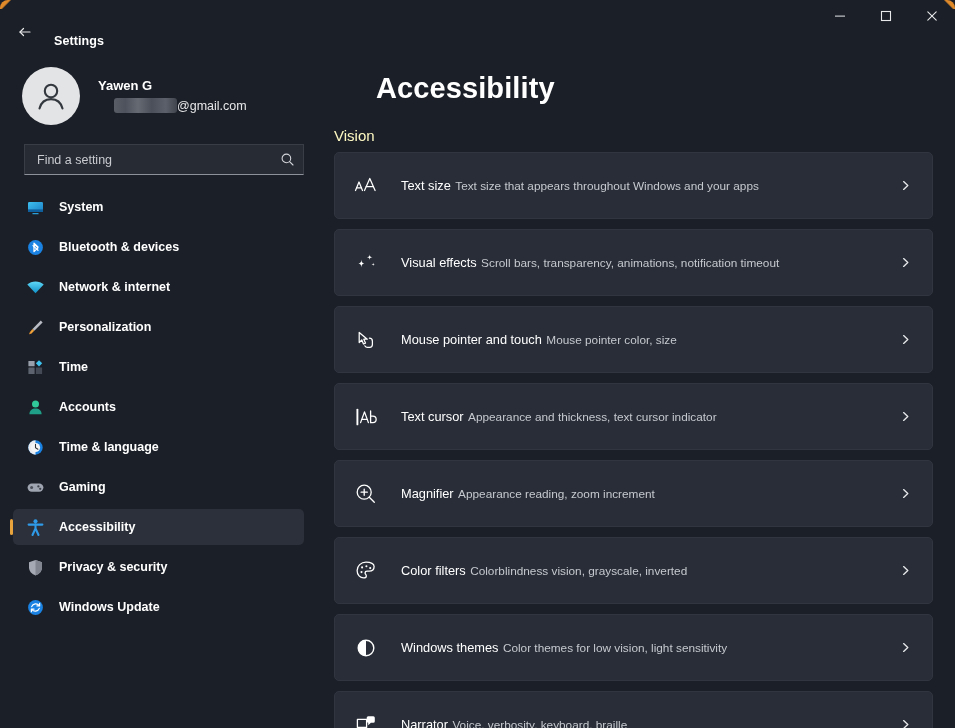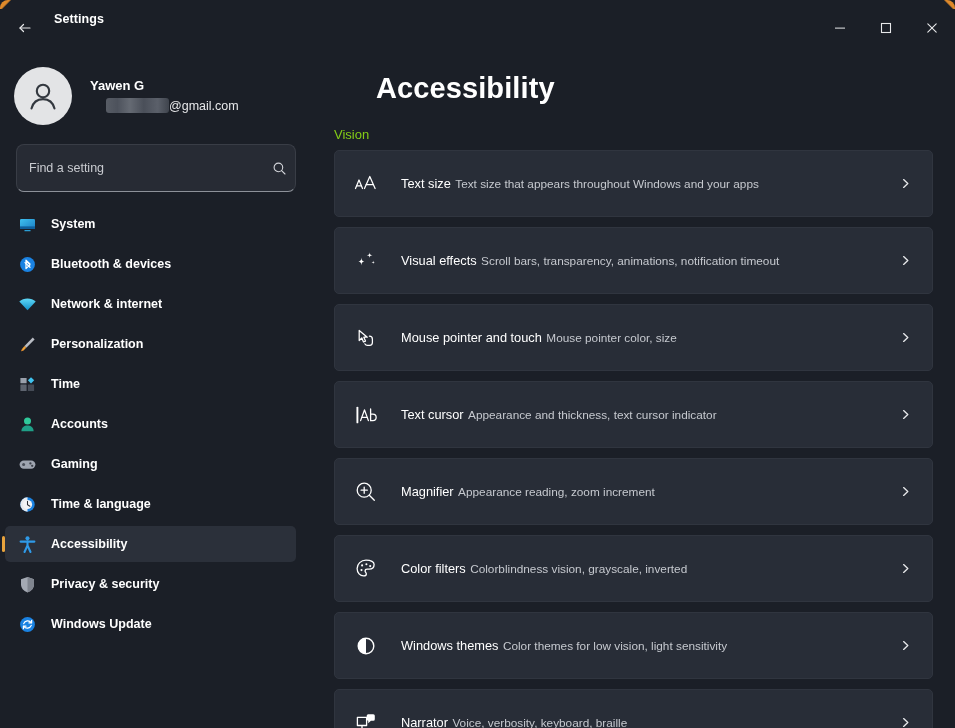--- a/index.html
+++ b/index.html
@@ -31,25 +31,25 @@
     height: 9px;
     pointer-events: none;
     z-index: 40;
   }
   .corner-accent.left  { left: 0;  background: linear-gradient(135deg, #e08a2a 0%, #e08a2a 42%, transparent 52%); border-top-left-radius: 8px; }
   .corner-accent.right { right: 0; background: linear-gradient(225deg, #e08a2a 0%, #e08a2a 42%, transparent 52%); border-top-right-radius: 8px; }
 
   
   .titlebar {
     position: absolute;
-    top: 12px; left: 0;
+    top: 0; left: 0;
     width: 955px;
     height: 48px;
     display: flex;
-    align-items: flex-start;
+    align-items: flex-end;
     z-index: 30;
     background: #1b1f27;
   }
   .back-button {
     width: 38px; height: 32px;
     margin-left: 6px;
     display: flex; align-items: center; justify-content: center;
     border-radius: 4px;
     cursor: pointer;
   }
@@ -68,21 +68,21 @@
   .win-btn {
     width: 46px; height: 32px;
     margin-top: 0;
     display: flex; align-items: center; justify-content: center;
     cursor: pointer;
   }
 
   
   .sidebar {
     position: absolute;
-    top: 48px; left: 0;
+    top: 48px; left: 8px;
     width: 310px;
     height: 680px;
     background: #1b1f27;
     padding-top: 4px;
     overflow: hidden;
   }
 
   .account {
     display: flex;
     align-items: center;
@@ -116,25 +116,25 @@
     width: 63px;
     height: 15px;
     border-radius: 3px;
     background: linear-gradient(90deg,#585d66 0%,#4d525c 18%,#656a73 38%,#4a4f59 60%,#5b606a 82%,#3f444d 100%);
     filter: blur(0.6px);
     vertical-align: middle;
   }
 
   .search-wrap {
     margin: 14px 14px 0 16px;
-    height: 48px;
+    height: 31px;
     background: #272b34;
     border: 1px solid #393d46;
     border-bottom: 1px solid #8d9199;
-    border-radius: 8px;
+    border-radius: 0;
     display: flex;
     align-items: center;
     padding: 0 8px 0 12px;
   }
   .search-input {
     flex: 1;
     background: transparent;
     border: none;
     outline: none;
     color: #ffffff;
@@ -196,22 +196,22 @@
   }
   .page-title {
     font-size: 29px;
     font-weight: 600;
     color: #ffffff;
     margin: 0 0 0 54px;
     letter-spacing: .1px;
   }
   .section-label {
     margin: 22px 0 8px 12px;
-    font-size: 13px;
-    color: #84cc16;
+    font-size: 15px;
+    color: #fef9c3;
   }
 
   .card-list { display: flex; flex-direction: column; gap: 10px; padding-left: 12px; }
 
   .card {
     display: flex;
     align-items: center;
     height: 67px;
     background: #282d37;
     border: 1px solid #30353f;
@@ -394,39 +394,39 @@
             <circle cx="9.5" cy="5.9" r="3.5" fill="#2fc99a"></circle>
             <path d="M3.4 16.2c0-3.6 2.8-5.6 6.1-5.6s6.1 2 6.1 5.6Z" fill="#1f9f87"></path>
           </svg>
         </span>
         <span class="nav-label">Accounts</span>
       </div>
 
       <div class="nav-item">
         <span class="nav-icon">
           <svg width="19" height="19" viewBox="0 0 19 19">
+            <circle cx="9.5" cy="9.5" r="7.2" fill="#1a82e2"></circle>
+            <path d="M9.5 2.3a7.2 7.2 0 0 0 0 14.4Z" fill="#e9ebee"></path>
+            <circle cx="9.5" cy="9.5" r="4.6" fill="#f3f4f6"></circle>
+            <path d="M9.5 6.2v3.5l2.4 1.5" fill="none" stroke="#2d3138" stroke-width="1.05" stroke-linecap="round"></path>
+          </svg>
+        </span>
+        <span class="nav-label">Time &amp; language</span>
+      </div>
+
+      <div class="nav-item">
+        <span class="nav-icon">
+          <svg width="19" height="19" viewBox="0 0 19 19">
             <rect x="1.6" y="5.4" width="15.8" height="8.4" rx="4.2" fill="#9fa5b0"></rect>
             <circle cx="5.6" cy="9.6" r="1.5" fill="#4a4f59"></circle>
             <circle cx="12.4" cy="8.4" r="1.15" fill="#3c414a"></circle>
             <circle cx="14.2" cy="10.8" r="1.15" fill="#3c414a"></circle>
           </svg>
         </span>
         <span class="nav-label">Gaming</span>
-      </div>
-
-      <div class="nav-item">
-        <span class="nav-icon">
-          <svg width="19" height="19" viewBox="0 0 19 19">
-            <circle cx="9.5" cy="9.5" r="7.2" fill="#1a82e2"></circle>
-            <path d="M9.5 2.3a7.2 7.2 0 0 0 0 14.4Z" fill="#e9ebee"></path>
-            <circle cx="9.5" cy="9.5" r="4.6" fill="#f3f4f6"></circle>
-            <path d="M9.5 6.2v3.5l2.4 1.5" fill="none" stroke="#2d3138" stroke-width="1.05" stroke-linecap="round"></path>
-          </svg>
-        </span>
-        <span class="nav-label">Time &amp; language</span>
       </div>
 
       <div class="nav-item selected">
         <span class="nav-icon">
           <svg width="19" height="19" viewBox="0 0 19 19">
             <circle cx="9.5" cy="3.3" r="2.05" fill="#2f9ae8"></circle>
             <path d="M2.6 6.6h13.8" stroke="#2f9ae8" stroke-width="2.1" stroke-linecap="round"></path>
             <path d="M9.5 6.2v5.1M9.5 10.4 6.5 17M9.5 10.4 12.5 17" stroke="#2f9ae8" stroke-width="2.1" stroke-linecap="round" fill="none"></path>
           </svg>
         </span>

